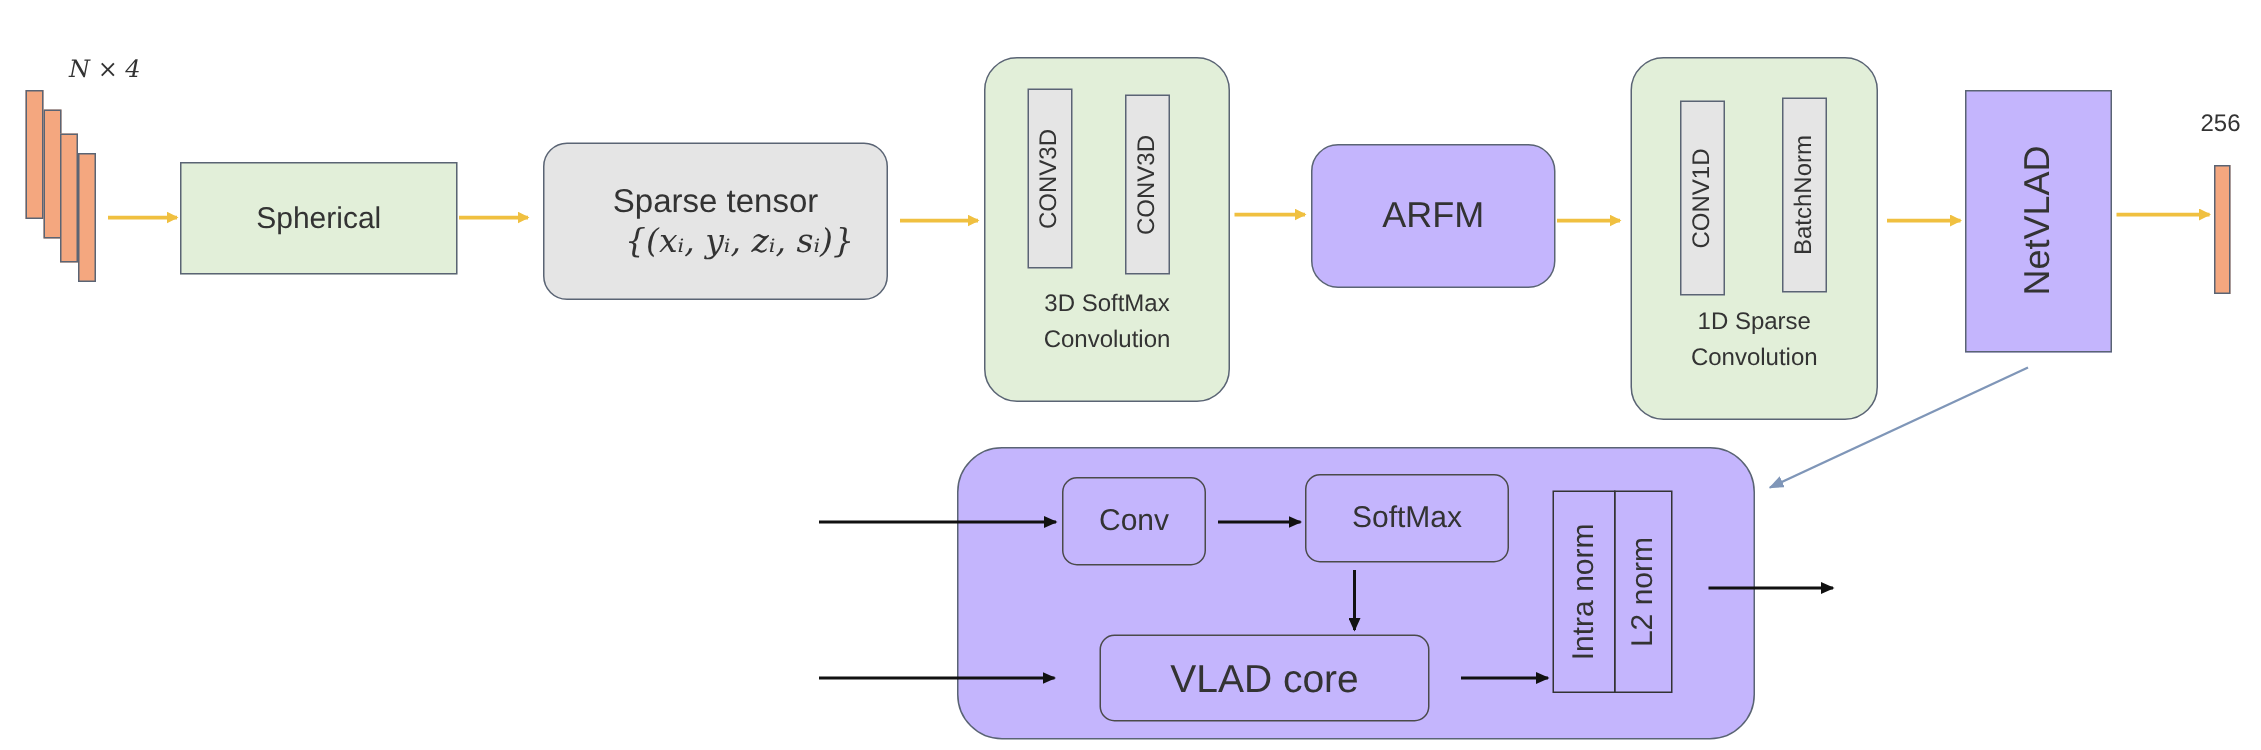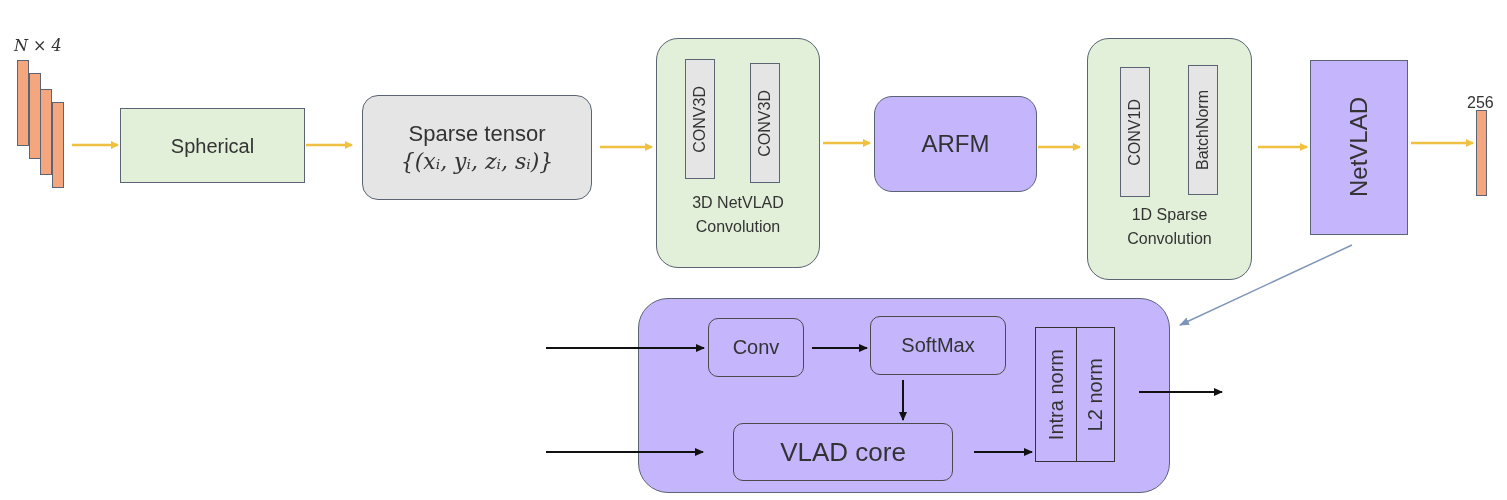--- a/index.html
+++ b/index.html
@@ -7,21 +7,21 @@
            font-family: "Liberation Sans", "DejaVu Sans", sans-serif; color: #333333; }
     .abs { position: absolute; box-sizing: border-box; }
     .bar { background: #f4a77f; border: 1.5px solid #5a6474; }
     .box { display: flex; align-items: center; justify-content: center; text-align: center; }
     .green { background: #e2efd9; border: 1.5px solid #5a6474; }
     .yellow { background: #e5e5e5; border: 1.5px solid #5a6474; }
     .blue { background: #c4b5fd; border: 1.5px solid #5a6474; }
     .vtext { writing-mode: vertical-rl; transform: rotate(180deg); }
     .label { font-size: 20px; line-height: 24px; color: #333; }
     .small { font-size: 16px; line-height: 20px; color: #333; }
-    .math { font-family: "DejaVu Serif", serif; font-style: italic; }
+    .math { font-family: "DejaVu Serif", serif; font-style: italic; margin-left: 32px; }
     svg#arrows { position: absolute; left: 0; top: 0; }
   </style>
 </head>
 <body>
 
 <div class="abs" style="left:14px; top:36px; font-size:16px;">
   <span class="math">N × 4</span>
 </div>
 <div class="abs bar" style="left:17px; top:60px; width:12px; height:86px;"></div>
 <div class="abs bar" style="left:29px; top:73px; width:12px; height:86px;"></div>
@@ -38,21 +38,21 @@
 </div>
 
 <div class="abs green" style="left:656px; top:38px; width:164px; height:230px; border-radius:22px;">
   <div class="abs box yellow" style="left:28px; top:20px; width:30px; height:120px; border-width:1.2px;">
     <span class="vtext small">CONV3D</span>
   </div>
   <div class="abs box yellow" style="left:93px; top:24px; width:30px; height:120px; border-width:1.2px;">
     <span class="vtext small">CONV3D</span>
   </div>
   <div class="abs small" style="left:0; top:152px; width:100%; text-align:center; line-height:24px;">
-    <div>3D NetVLAD</div>
+    <div>3D SoftMax</div>
     <div>Convolution</div>
   </div>
 </div>
 
 <div class="abs box blue" style="left:874px; top:96px; width:163px; height:96px; border-radius:18px; font-size:24px;">
   <span>ARFM</span>
 </div>
 
 <div class="abs green" style="left:1087px; top:38px; width:165px; height:242px; border-radius:22px;">
   <div class="abs box yellow" style="left:32px; top:28px; width:30px; height:130px; border-width:1.2px;">
@@ -64,21 +64,21 @@
   <div class="abs small" style="left:0; top:164px; width:100%; text-align:center; line-height:24px;">
     <div>1D Sparse</div>
     <div>Convolution</div>
   </div>
 </div>
 
 <div class="abs box blue" style="left:1310px; top:60px; width:98px; height:175px; border-width:1.2px;">
   <span class="vtext" style="font-size:24px;">NetVLAD</span>
 </div>
 
-<div class="abs" style="left:1467px; top:74px; font-size:16px;margin-top:20px;">
+<div class="abs" style="left:1467px; top:74px; font-size:16px;">
   <span>256</span>
 </div>
 <div class="abs bar" style="left:1476px; top:110px; width:11px; height:86px;"></div>
 
 <div class="abs blue" style="left:638px; top:298px; width:532px; height:195px; border-radius:30px;">
   <div class="abs box" style="left:231px; top:17px; width:136px; height:59px; border:1.2px solid #4a4a4a; border-radius:10px; font-size:20px;">
     <span>SoftMax</span>
   </div>
   <div class="abs box" style="left:69px; top:19px; width:96px; height:59px; border:1.2px solid #4a4a4a; border-radius:10px; font-size:20px;">
     <span>Conv</span>

